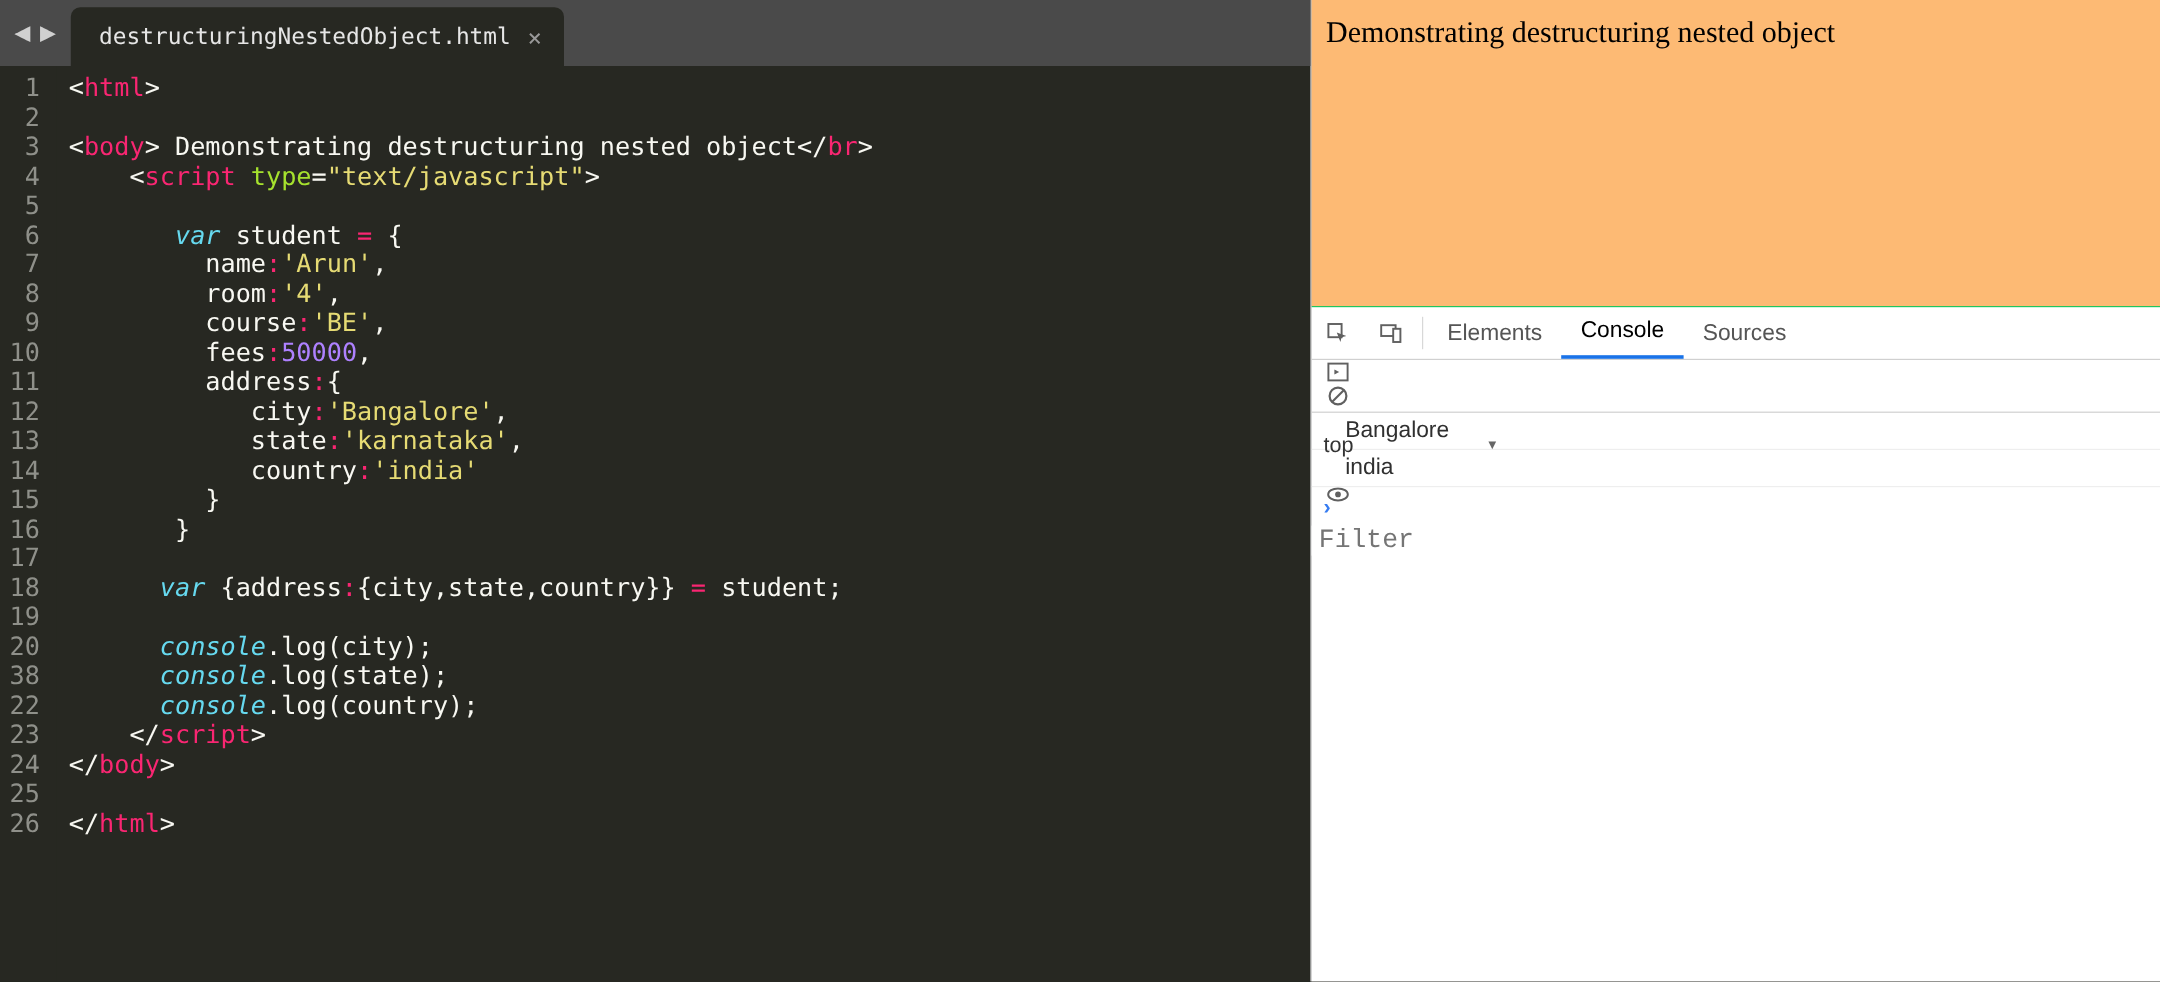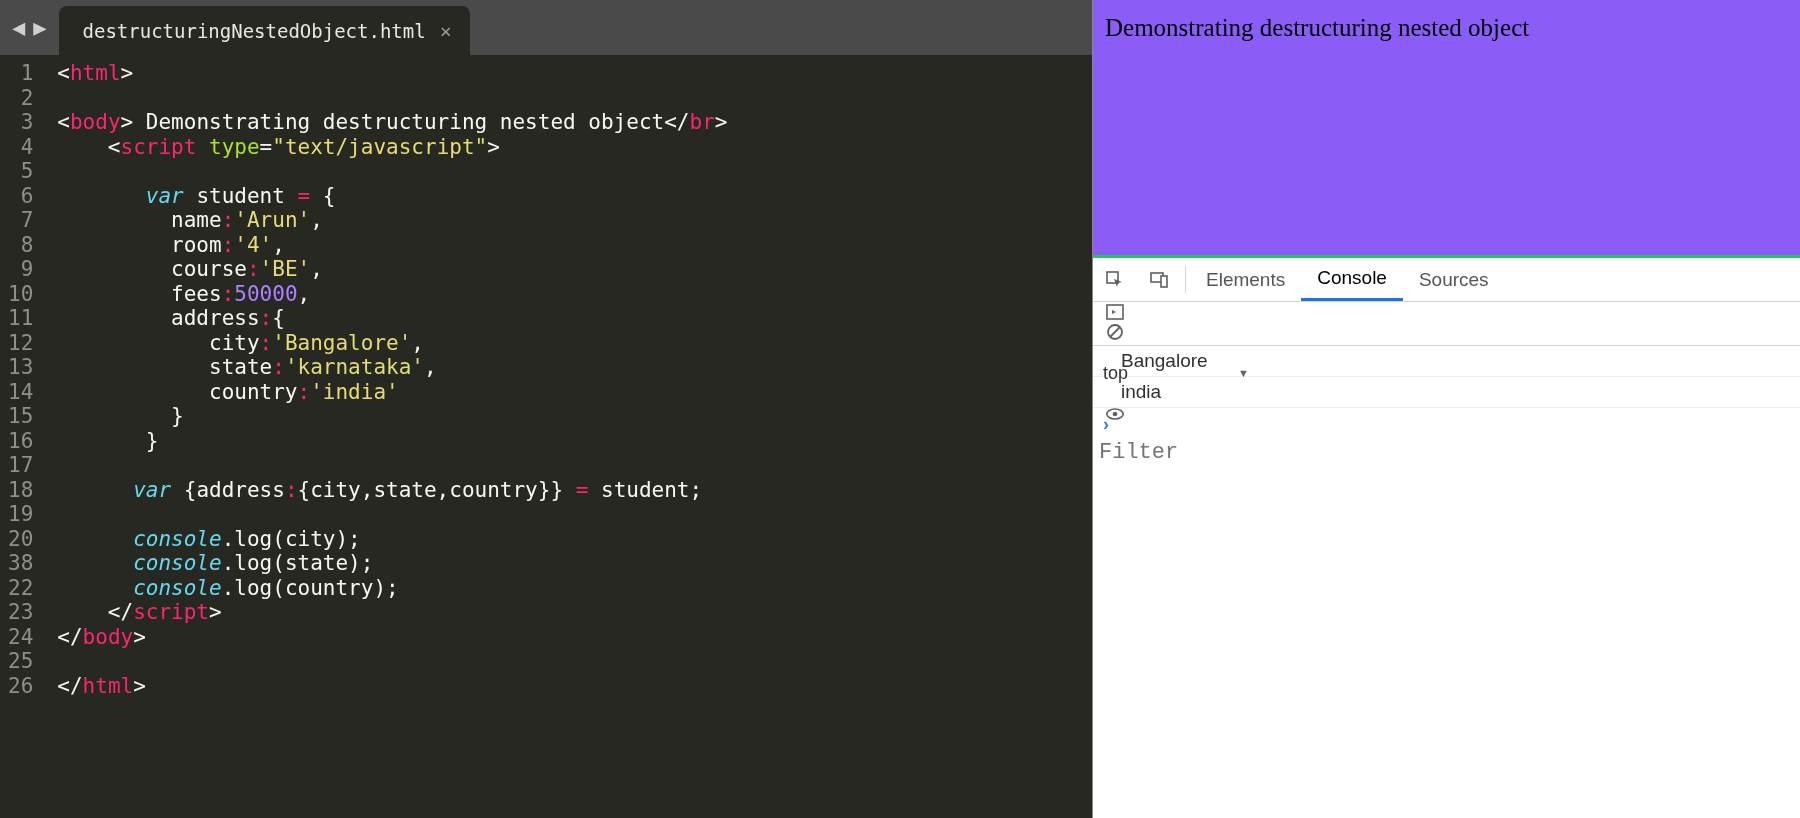--- a/index.html
+++ b/index.html
@@ -53,25 +53,25 @@
   .nm { color:#ae81ff; }          
   .kw { color:#66d9ef; font-style:italic; } 
   .ob { color:#66d9ef; font-style:italic; } 
   .op { color:#f92672; }
 
   .code .line { display:block; min-height:24.5px; }
 
   
   .right-pane { flex:1; display:flex; flex-direction:column; background:#fff; height:100%; border-left:1px solid #888; }
   .page {
-    flex:0 0 255px; background:#8b5cf6; padding:14px 12px; overflow:hidden;
+    flex:0 0 255px; background:#fdba74; padding:14px 12px; overflow:hidden;
   }
   .page-text { font-family: 'Times New Roman', serif; font-size:25px; color:#000; }
 
-  .devtools { flex:1; display:flex; flex-direction:column; border-top:3px solid #22c55e; background:#fff; font-family:-apple-system, Helvetica, Arial, sans-serif; }
+  .devtools { flex:1; display:flex; flex-direction:column; border-top:1px solid #22c55e; background:#fff; font-family:-apple-system, Helvetica, Arial, sans-serif; }
   .dt-tabs {
     display:flex; align-items:center; height:44px; border-bottom:1px solid #d0d0d0;
     font-size:19px; color:#555; gap:0;
   }
   .dt-iconcell { width:44px; display:flex; align-items:center; justify-content:center; }
   .dt-sep { width:1px; align-self:stretch; background:#d8d8d8; margin:8px 4px; }
   .dt-tab { padding:0 16px; height:100%; display:flex; align-items:center; cursor:pointer; }
   .dt-tab.active { color:#000; border-bottom:3px solid #1a73e8; }
 
   .dt-toolbar {

